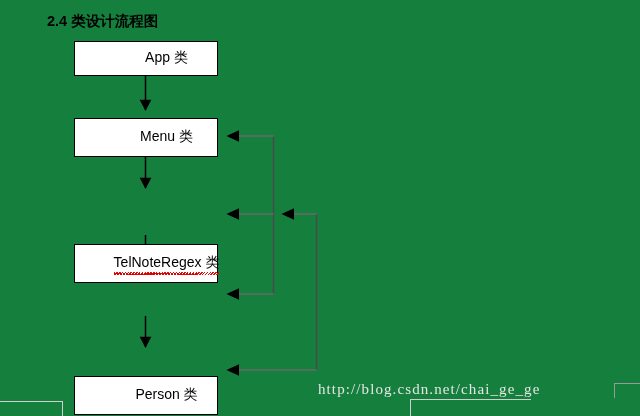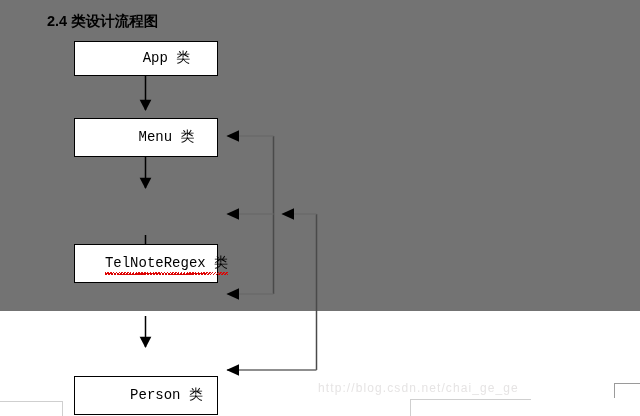--- a/index.html
+++ b/index.html
@@ -13,22 +13,22 @@
     position: relative;
     overflow: hidden;
     font-family: "Liberation Serif", "DejaVu Serif", serif;
     color: #000000;
   }
   #page {
     position: absolute;
     left: 0;
     top: 0;
     width: 640px;
-    height: 311px;
-    background: #737373;
+    height: 416px;
+    background: #15803d;
   }
   .title {
     position: absolute;
     left: 47px;
     top: 12px;
     font-family: "Liberation Sans", "DejaVu Sans", sans-serif;
     font-weight: bold;
     font-size: 14.5px;
     line-height: 18px;
     letter-spacing: 0px;
@@ -36,21 +36,21 @@
     color: #000000;
   }
   .node {
     position: absolute;
     box-sizing: border-box;
     border: 1.4px solid #000000;
     background: #ffffff;
     display: flex;
     align-items: center;
     justify-content: center;
-    font-family: Liberation Mono, monospace;
+    font-family: Liberation Sans, sans-serif;
     font-size: 14px;
     color: #000000;
     white-space: nowrap;
     padding-left: 41px;
   }
   .node .label {
     position: relative;
     display: inline-block;
     padding-bottom: 1px;
   }
@@ -83,22 +83,22 @@
     left: 0;
     top: 0;
     width: 640px;
     height: 416px;
     pointer-events: none;
   }
   .watermark {
     position: absolute;
     left: 318px;
     top: 381px;
-    font-family: Liberation Sans, sans-serif;
-    font-size: 12px;
+    font-family: Liberation Serif, serif;
+    font-size: 15px;
     letter-spacing: 1.1px;
     color: #e6e4e4;
     white-space: nowrap;
     user-select: none;
   }
   .page-artifact {
     position: absolute;
     border-color: #cfcfcf;
     border-style: solid;
     border-width: 0;

